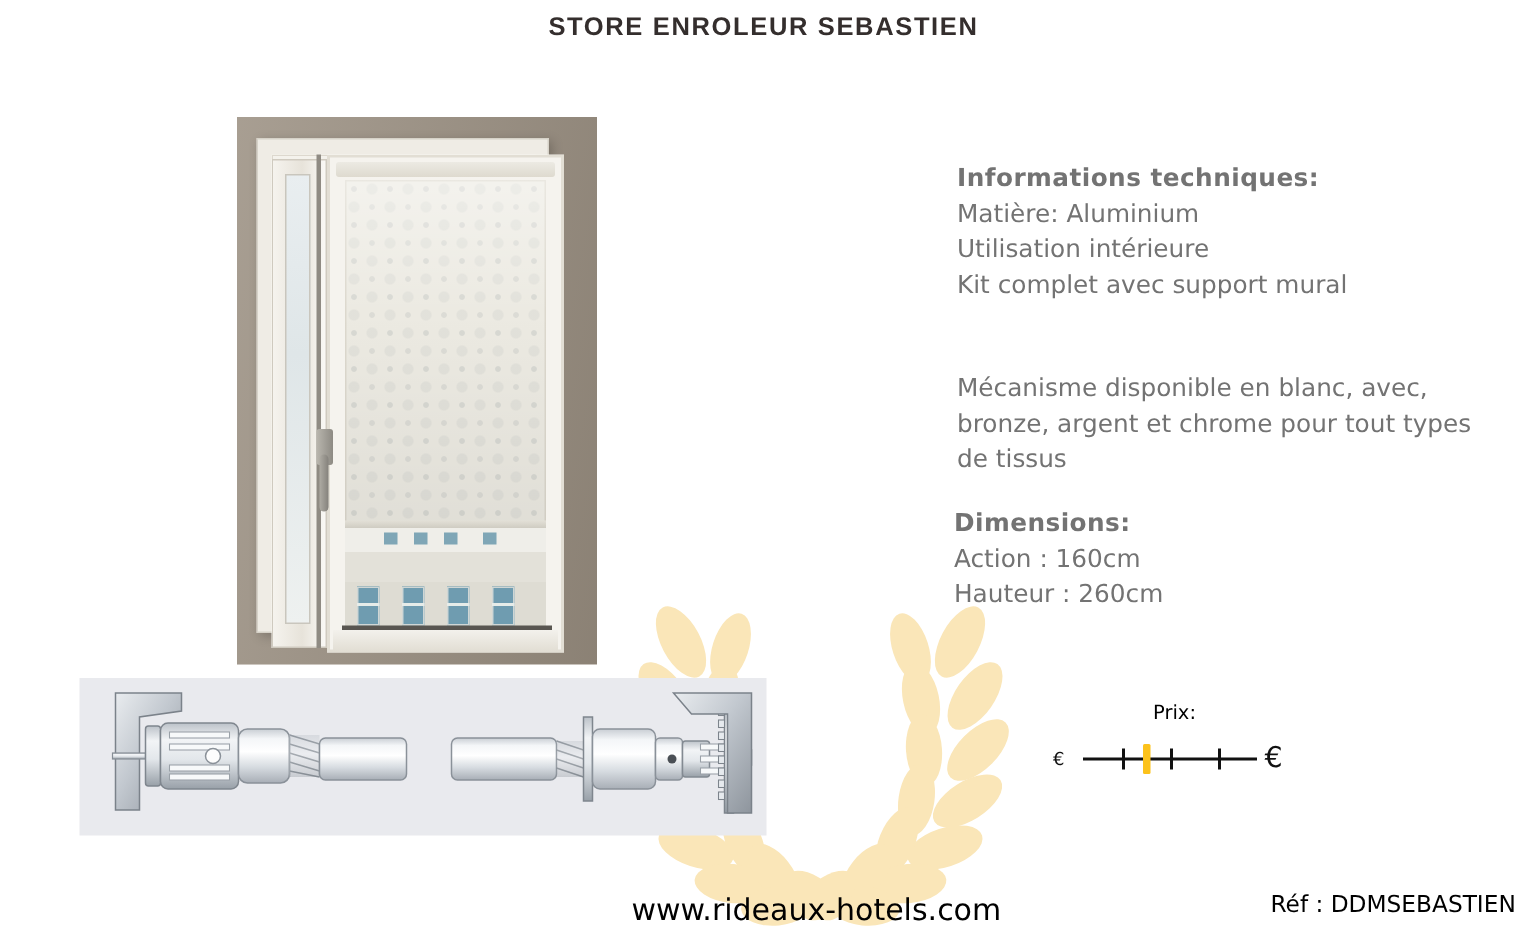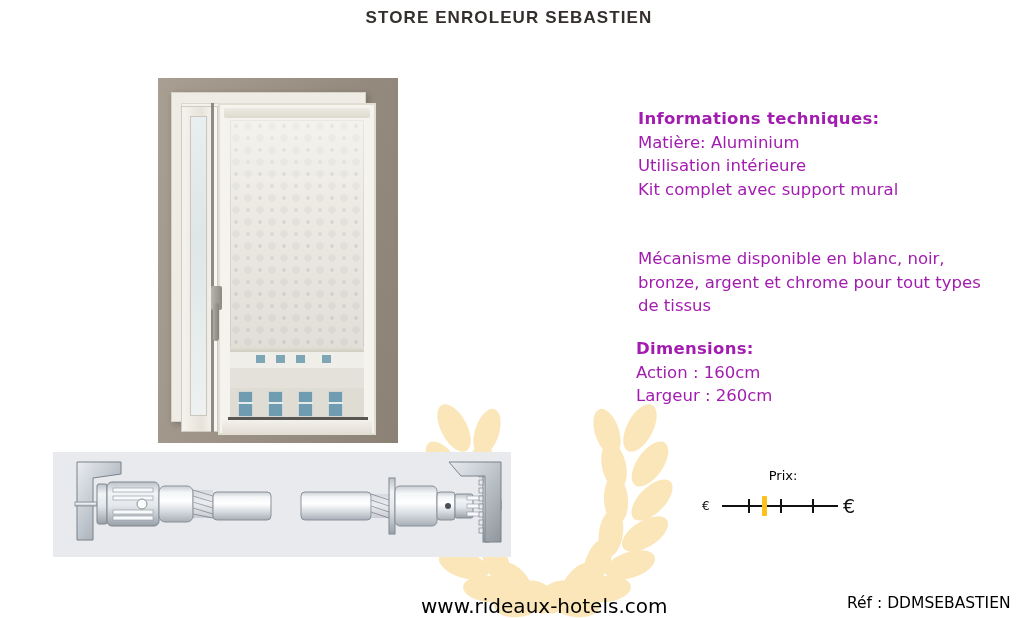--- a/index.html
+++ b/index.html
@@ -280,21 +280,21 @@
     position: absolute;
     left: 636px;
     top: 337px;
     width: 320px;
     z-index: 2;
   }
   .txt {
     font-family: "DejaVu Sans", sans-serif;
     font-size: 16.5px;
     line-height: 23.5px;
-    color: #a21caf;
+    color: #737373;
     white-space: nowrap;
   }
   .txt.wrap { white-space: normal; }
   .txt.heading {
     font-weight: bold;
     letter-spacing: .3px;
   }
 
   
   #price-block {
@@ -560,27 +560,27 @@
   </div>
 
   <div id="info-block">
     <div class="txt heading">Informations techniques:</div>
     <div class="txt">Matière: Aluminium</div>
     <div class="txt">Utilisation intérieure</div>
     <div class="txt">Kit complet avec support mural</div>
   </div>
 
   <div id="mechanism-note">
-    <div class="txt wrap">Mécanisme disponible en blanc, noir, bronze, argent et chrome pour tout types de tissus</div>
+    <div class="txt wrap">Mécanisme disponible en blanc, avec, bronze, argent et chrome pour tout types de tissus</div>
   </div>
 
   <div id="dimensions-block">
     <div class="txt heading">Dimensions:</div>
     <div class="txt">Action : 160cm</div>
-    <div class="txt">Largeur : 260cm</div>
+    <div class="txt">Hauteur : 260cm</div>
   </div>
 
   <div id="price-block">
     <div id="price-label">Prix:</div>
     <div id="price-scale">
       <span class="euro euro-small">€</span>
       <span class="scale-line"></span>
       <span class="tick" style="left:58px"></span>
       <span class="tick" style="left:90px"></span>
       <span class="tick" style="left:122px"></span>

